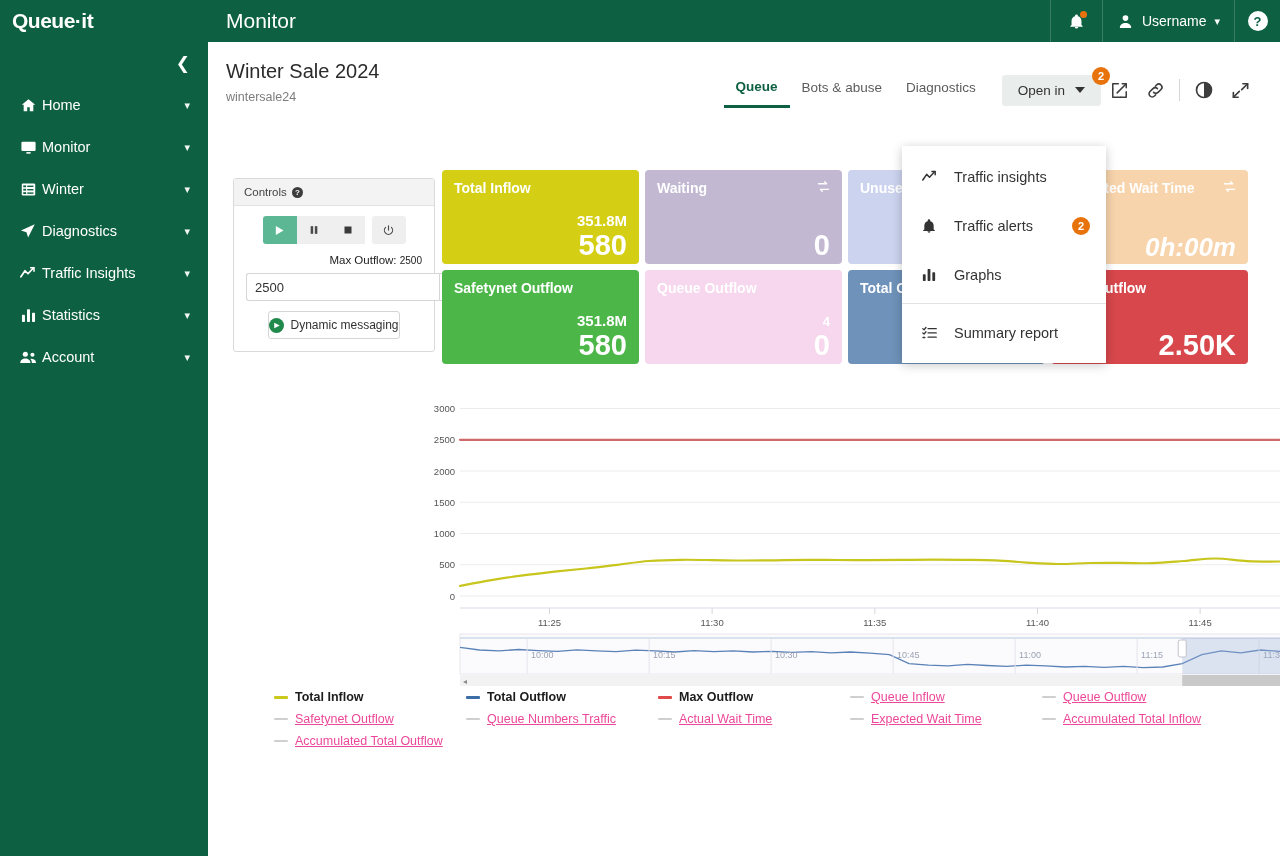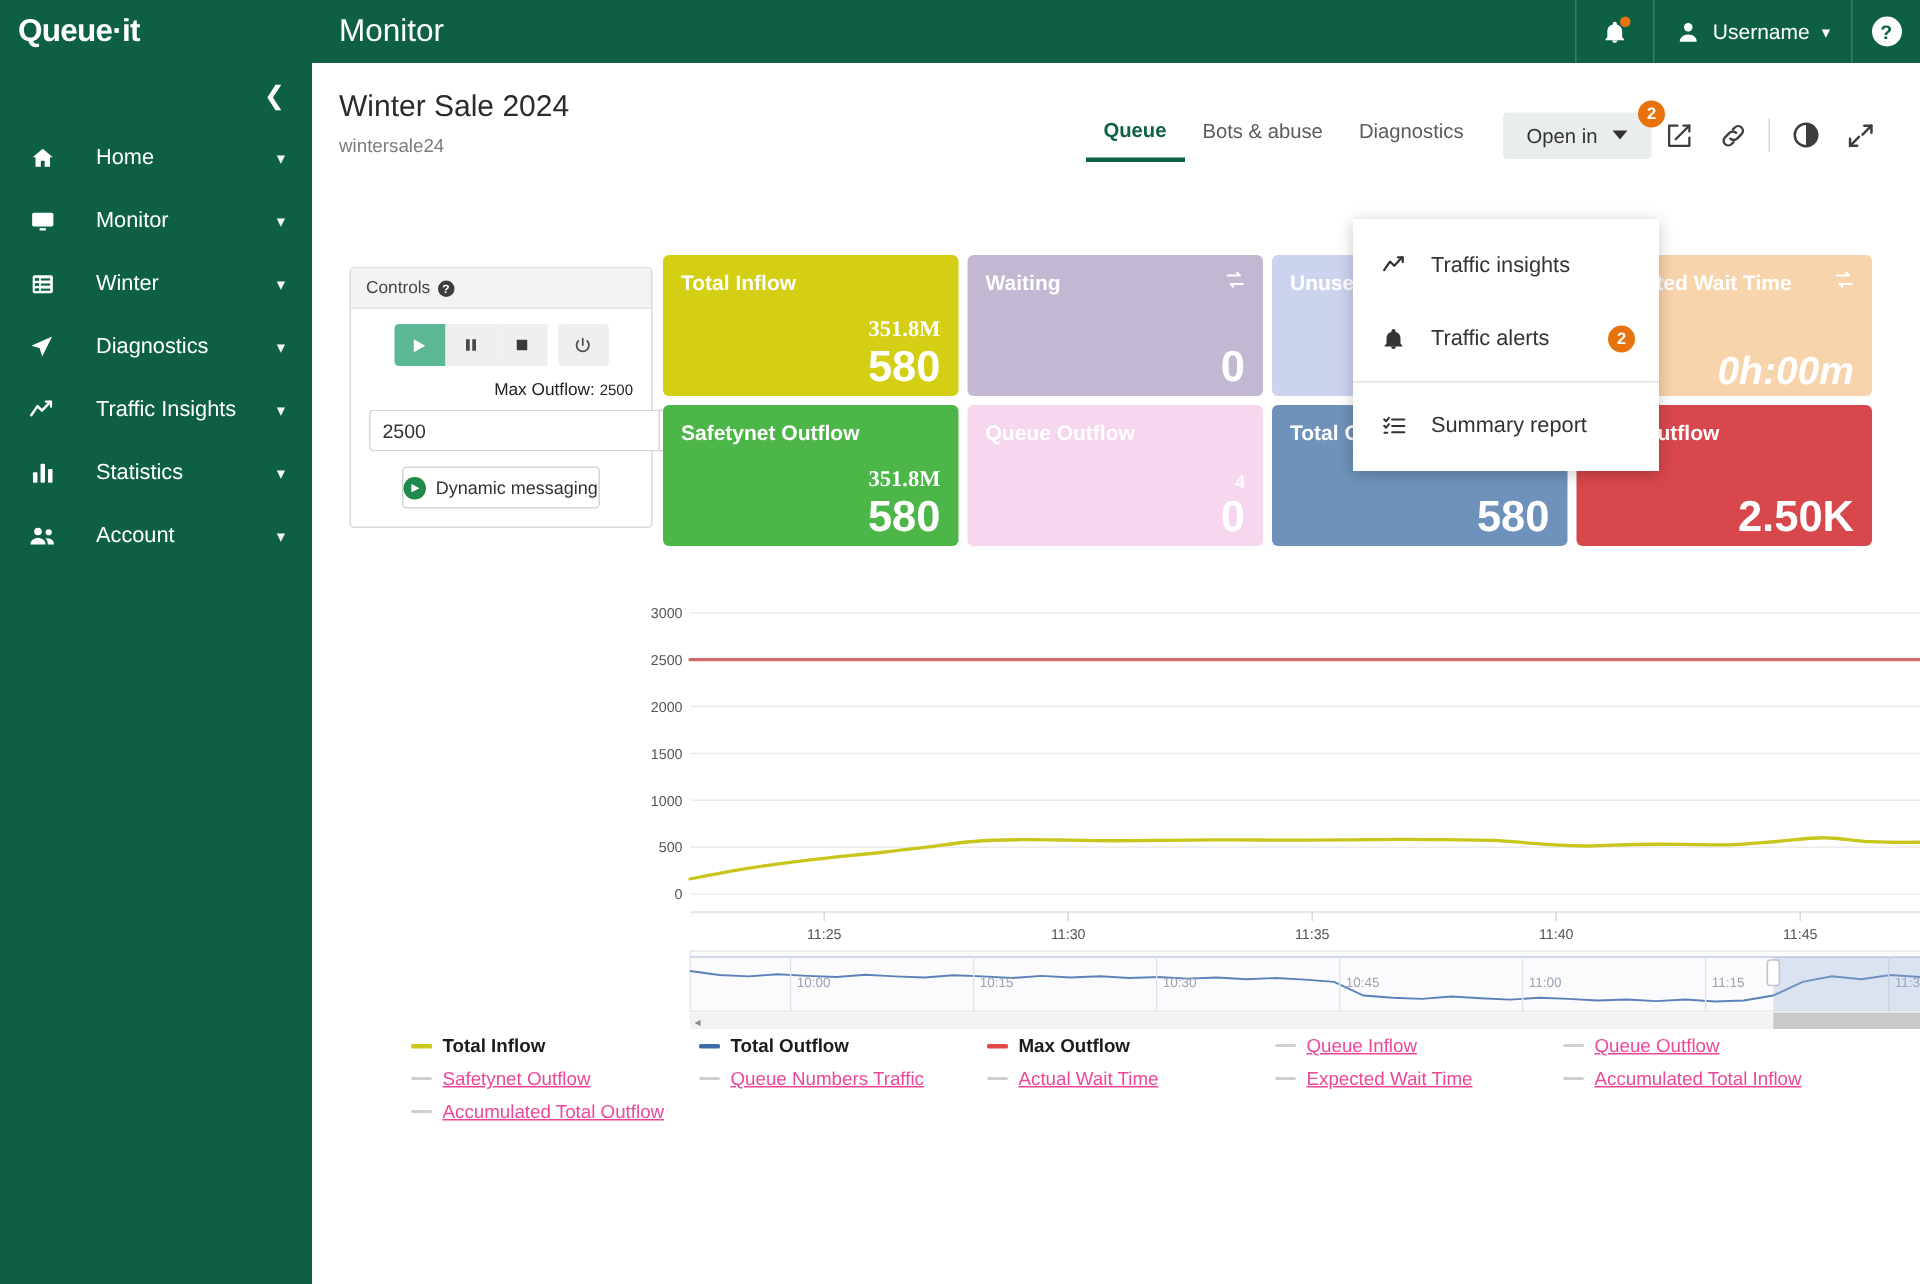--- a/index.html
+++ b/index.html
@@ -50,21 +50,21 @@
     position: absolute; top: 42px; left: 0; width: 208px; height: 814px;
     background: #0d6142;
   }
   .collapse-row {
     height: 42px; display: flex; align-items: center; justify-content: flex-end;
     padding-right: 18px;
   }
   .chev-left { color: #fff; font-size: 17px; line-height: 1; }
   .nav-item {
     height: 42px; display: flex; align-items: center;
-    color: #fff; font-size: 14.5px; padding: 0 18px 0 18px; gap: 26px;
+    color: #fff; font-size: 14.5px; padding: 0 18px 0 18px; gap: 4px;
     cursor: pointer;
   }
   .nav-item .ni-icon {
     width: 20px; display: flex; align-items: center; justify-content: center;
   }
   .nav-item .ni-label { flex: 1; }
   .nav-item .ni-chev { font-size: 11px; opacity: .95; }
   .nav-item svg { display: block; }
 
   
@@ -188,21 +188,21 @@
   .cards { position: absolute; top: 128px; left: 234px; width: 815px; }
   .card-row { display: flex; gap: 6px; }
   .card-row + .card-row { margin-top: 6px; }
   .card {
     width: 197px; height: 94px; border-radius: 4px; position: relative;
     padding: 10px 12px; color: #fff; overflow: hidden;
   }
   .card-title { font-size: 14px; font-weight: bold; }
   .card-sub {
     position: absolute; right: 12px; bottom: 35px;
-    font-size: 15px; font-weight: bold; font-family: Liberation Serif, serif;
+    font-size: 15px; font-weight: bold;
   }
   .card-big {
     position: absolute; right: 12px; bottom: 4px;
     font-size: 29px; font-weight: bold; line-height: 1;
   }
   .card-big.sm { font-size: 26px; font-style: italic; }
   .refresh-ico { position: absolute; top: 9px; right: 11px; }
 
   
   .chart-wrap { position: absolute; top: 340px; left: 0; width: 1072px; height: 370px; }
@@ -621,20 +621,30 @@
       </div>
       <div class="dd-item">
         <span class="dd-ico">
           <svg width="16" height="16" viewBox="0 0 24 24" fill="#333">
               <path d="M12 22a2.4 2.4 0 0 0 2.4-2.2H9.6A2.4 2.4 0 0 0 12 22zm7-5.2v-5.4c0-3.3-1.9-6-5-6.7V4a2 2 0 1 0-4 0v.7c-3.1.7-5 3.4-5 6.7v5.4L3.2 18.6v.9h17.6v-.9z"></path>
             </svg>
         </span>
         <span>Traffic alerts</span>
         <span class="dd-badge">2</span>
       </div>
+      <div class="dd-item">
+        <span class="dd-ico">
+          <svg width="16" height="16" viewBox="0 0 24 24" fill="#333">
+              <rect x="2.8" y="11" width="4.2" height="10" rx="1"></rect>
+              <rect x="9.9" y="3" width="4.2" height="18" rx="1"></rect>
+              <rect x="17" y="8" width="4.2" height="13" rx="1"></rect>
+            </svg>
+        </span>
+        <span>Graphs</span>
+      </div>
       <div class="dd-sep"></div>
       <div class="dd-item">
         <span class="dd-ico">
           <svg width="17" height="17" viewBox="0 0 24 24" fill="none" stroke="#333" stroke-width="1.9" stroke-linecap="round" stroke-linejoin="round">
               <path d="M2.5 6.5 4.3 8.3 7 5"></path>
               <path d="M2.5 12.5 4.3 14.3 7 11"></path>
               <path d="M2.8 19h2.6"></path>
               <path d="M10 6.6h11.5"></path>
               <path d="M10 12.6h11.5"></path>
               <path d="M10 18.6h11.5"></path>

